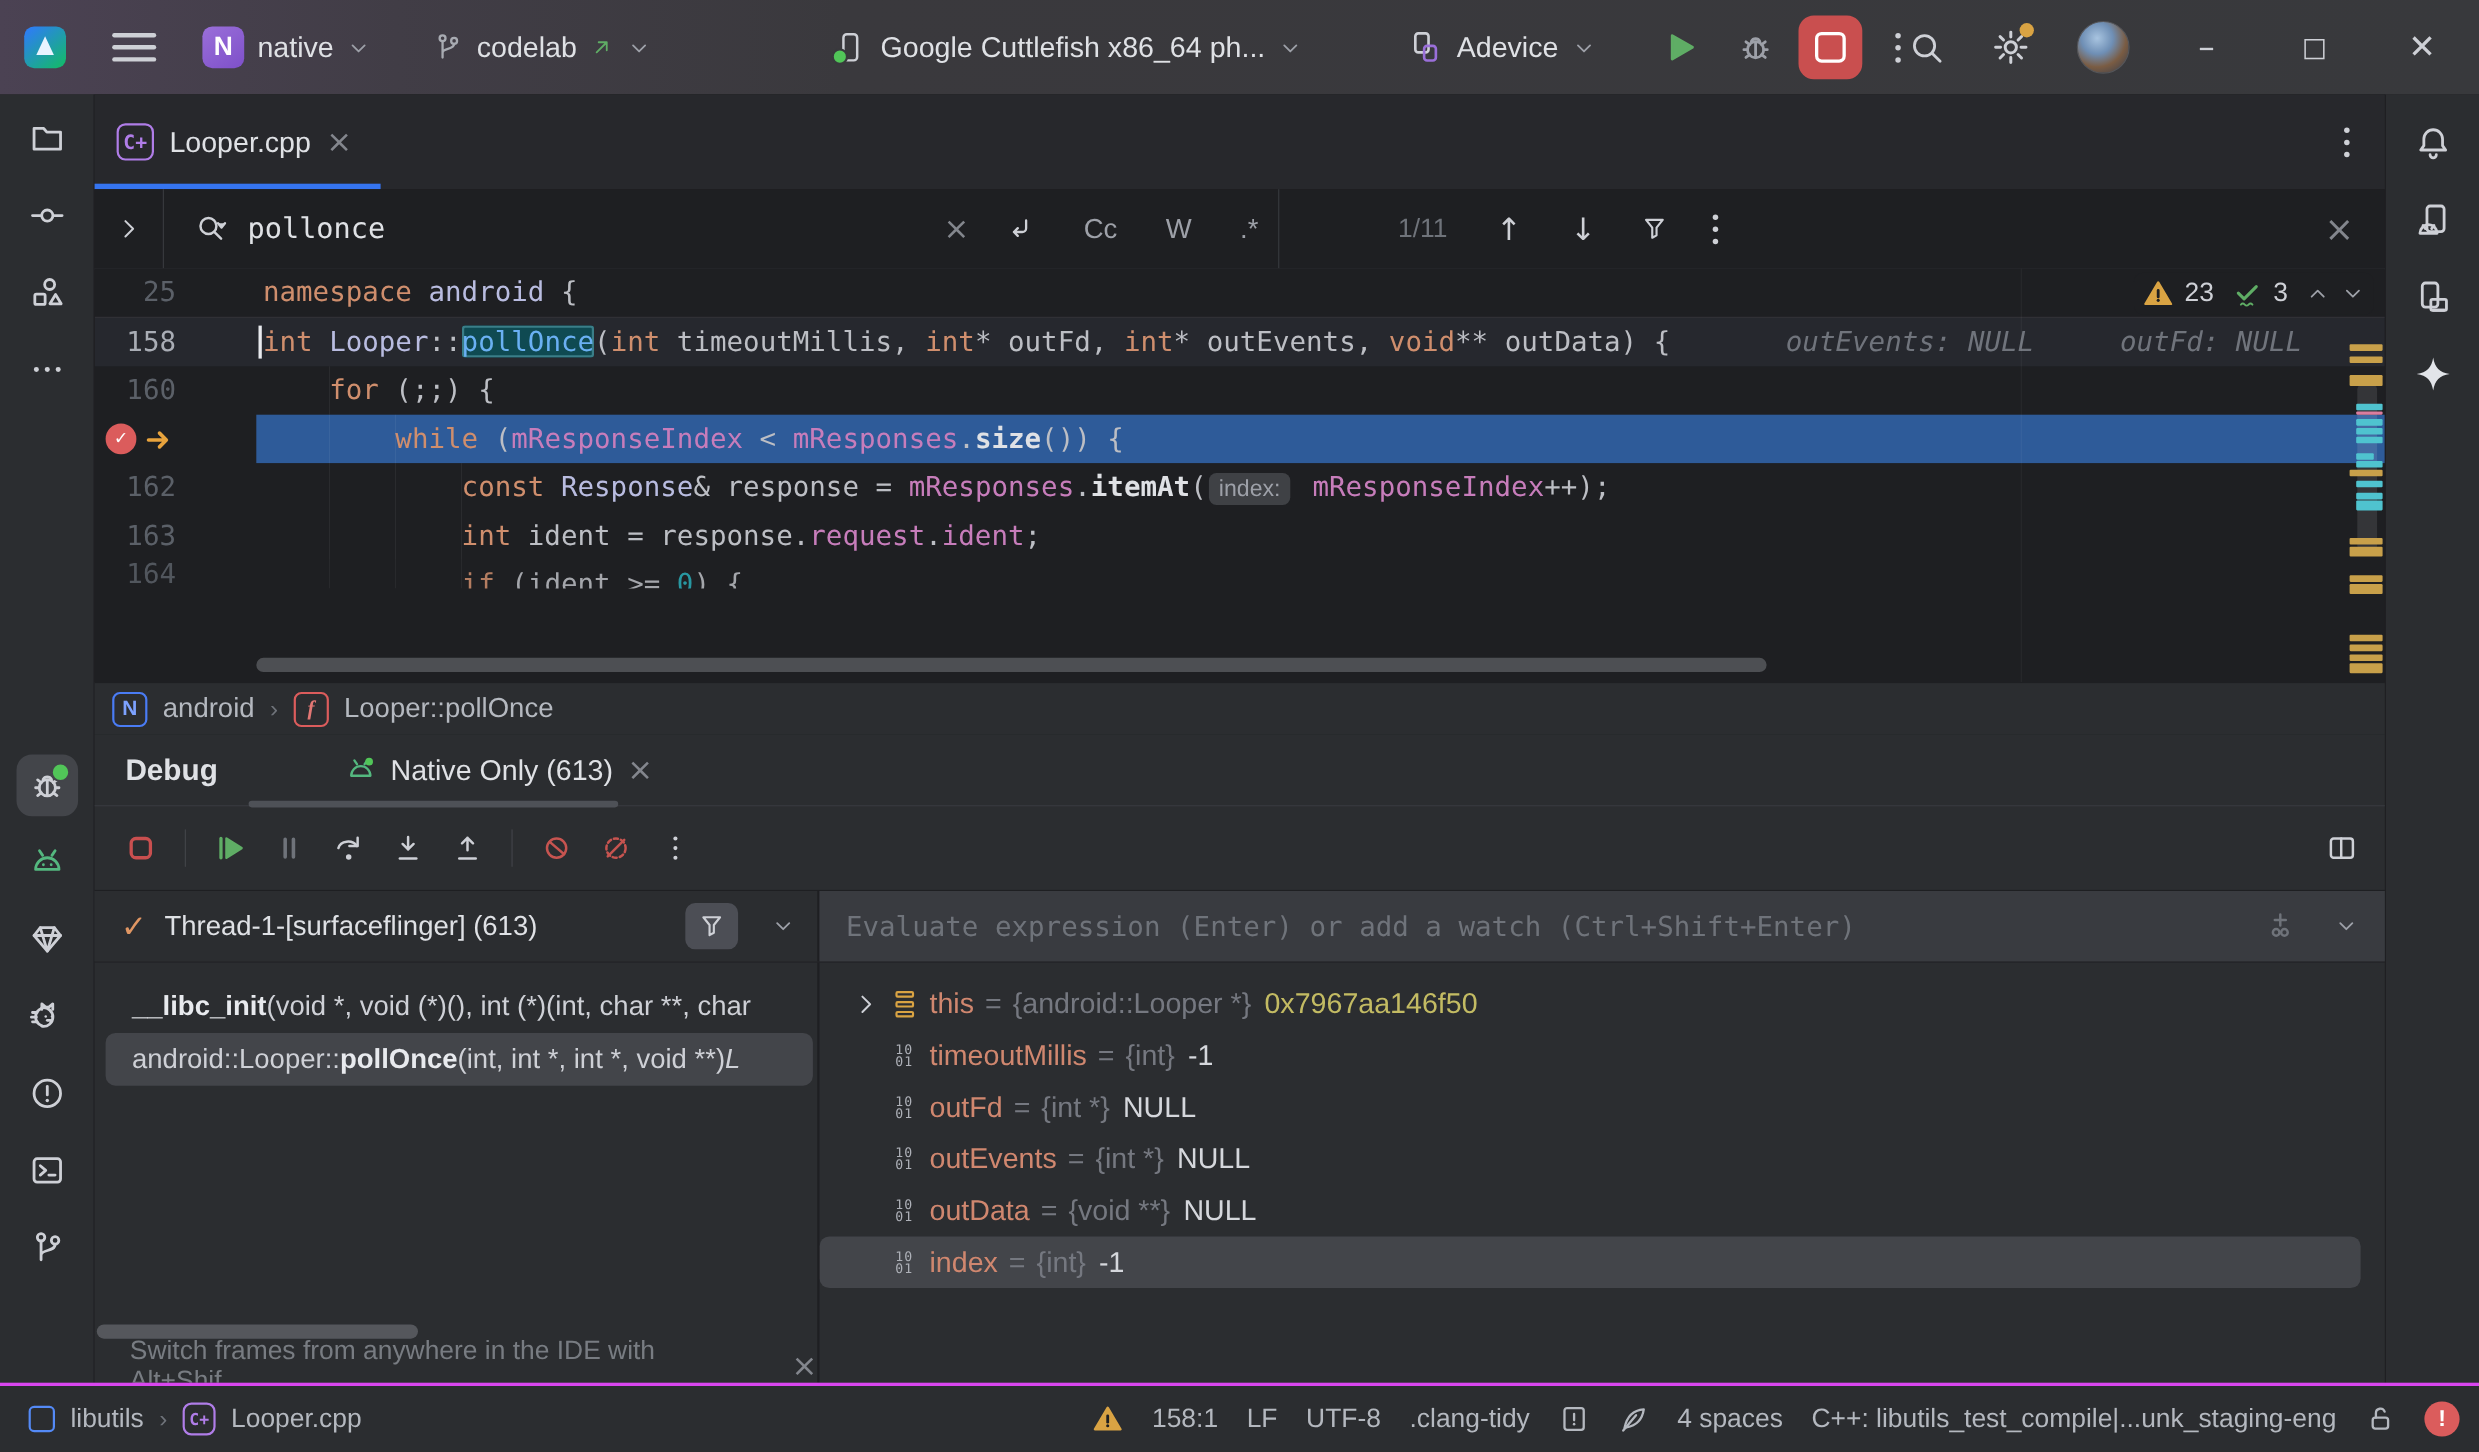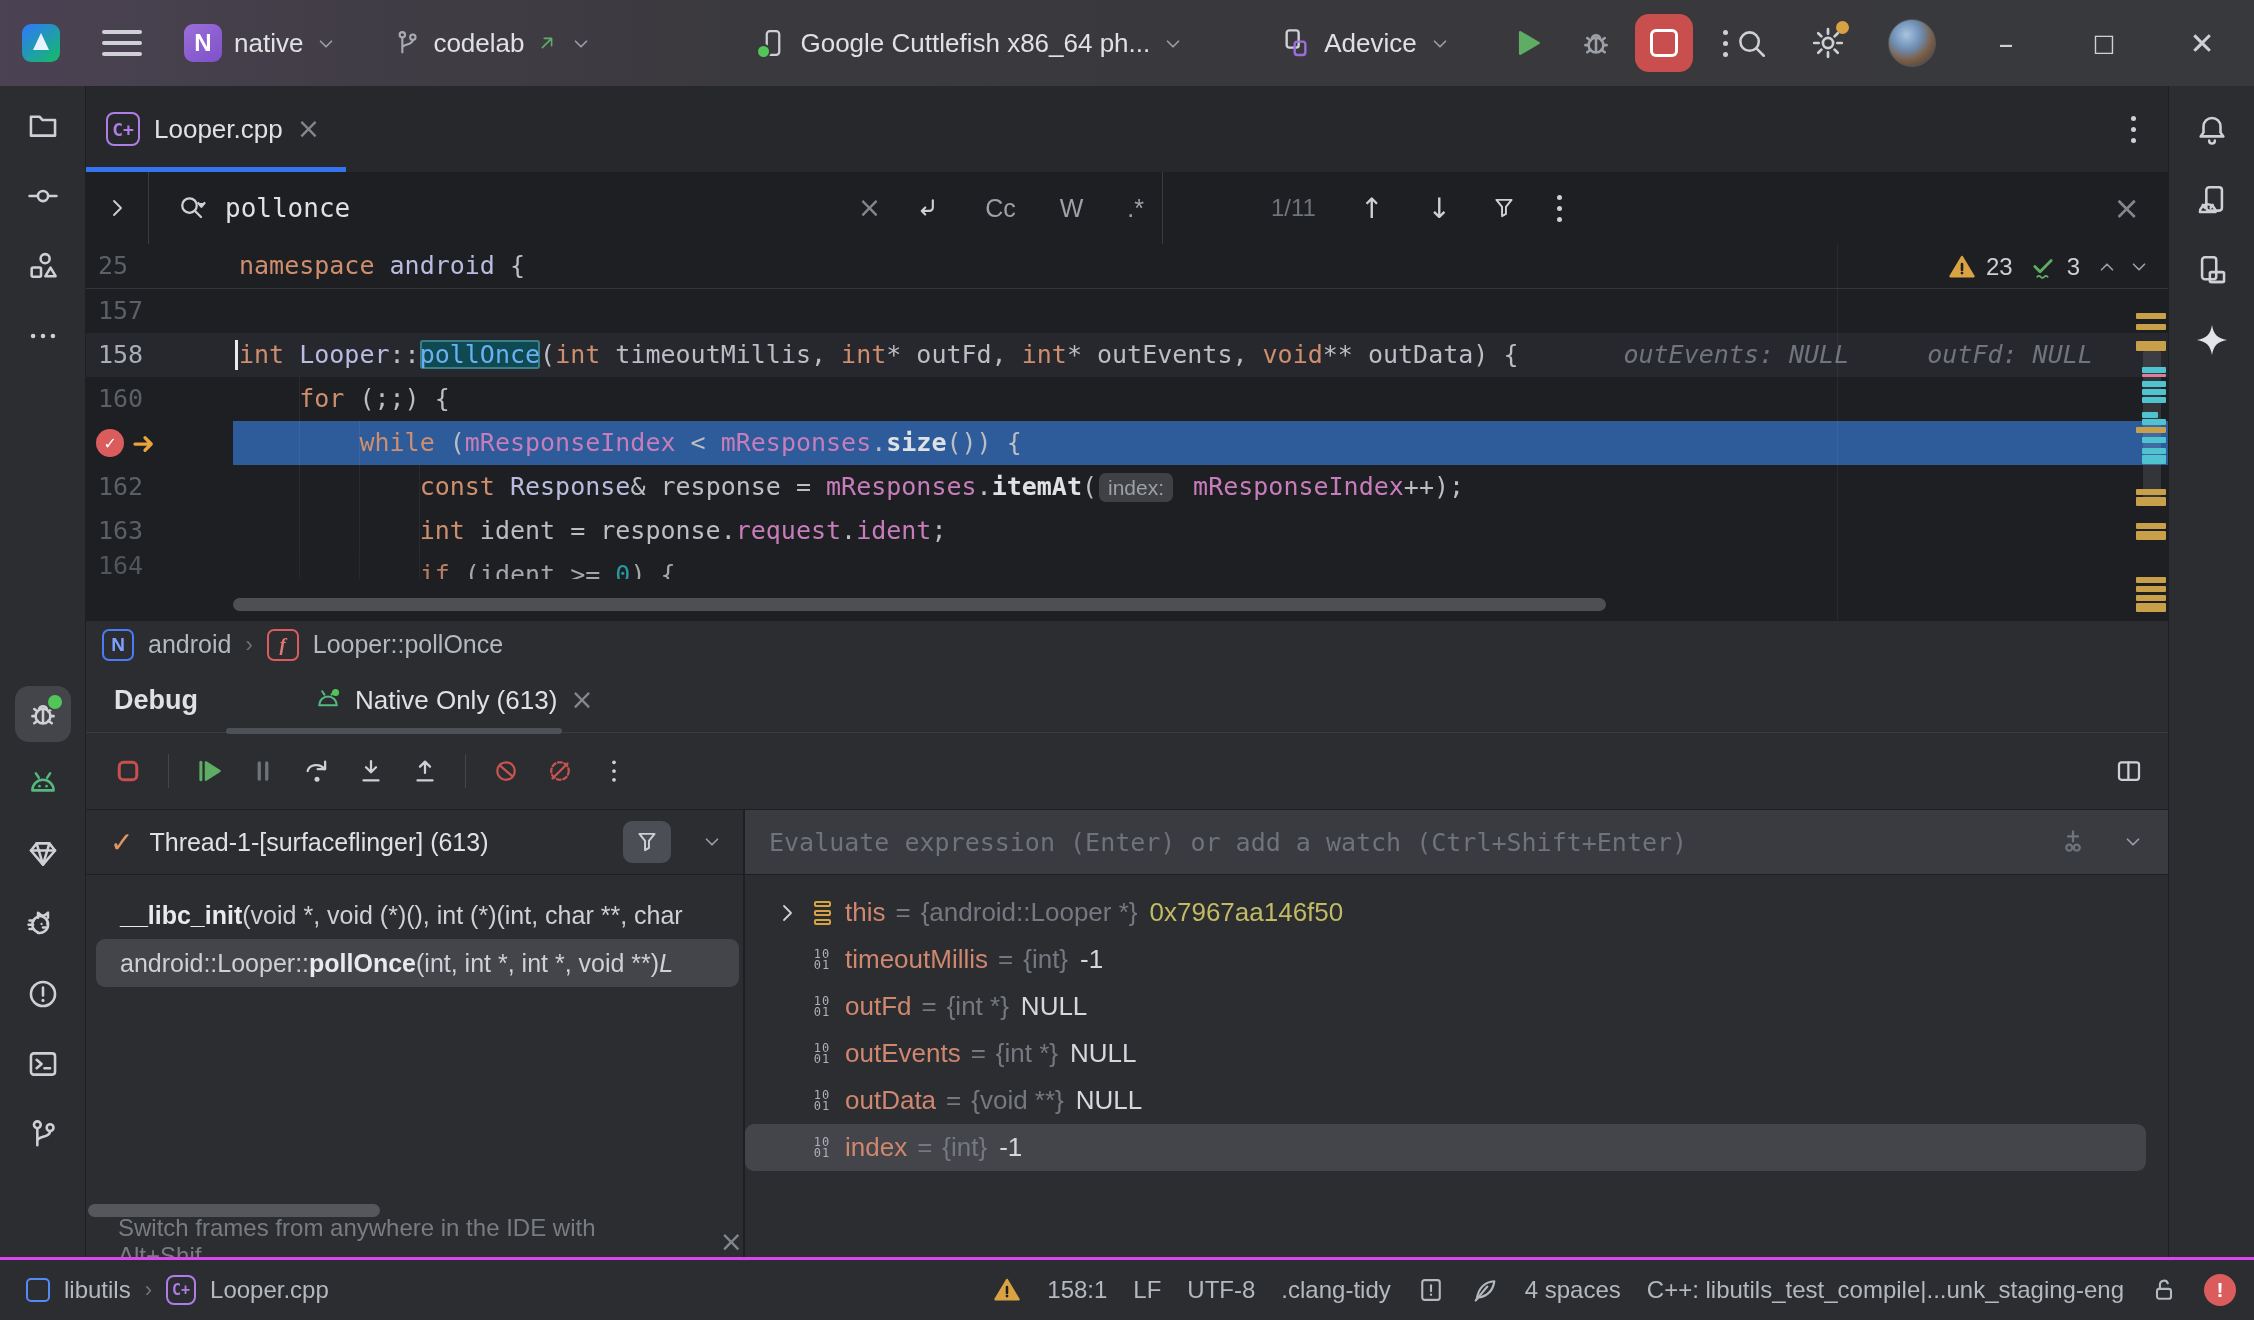--- a/index.html
+++ b/index.html
@@ -58,21 +58,21 @@
   .sr-arrow{color:#ced0d6;font-size:28px;margin-left:44px;cursor:pointer;font-family:"DejaVu Sans",sans-serif;}
   .sr-close{margin-left:auto;margin-right:28px;}
 
   
   .codewrap{position:absolute;left:0;top:158px;width:100%;height:376px;background:#1e1f22;overflow:hidden;}
   .crow{position:relative;display:flex;height:44px;line-height:44px;font-family:"DejaVu Sans Mono",monospace;font-size:25px;white-space:pre;}
   .crow.sticky{border-bottom:1px solid #33353a;}
   .crow.cur{background:#26282e;}
   .crow.clipped{height:26px;line-height:44px;overflow:hidden;opacity:.85;}
   .gut{flex:0 0 147px;display:flex;align-items:center;position:relative;}
-  .gnum{width:62px;margin-left:12px;text-align:left;color:#5b6068;font-size:25px;}
+  .gnum{width:62px;margin-left:12px;text-align:right;color:#5b6068;font-size:25px;}
   .cur .gnum{color:#a9adb5;}
   .cline{flex:1;position:relative;padding-left:6px;}
   .crow.exec .cline{background:#2e5b99;}
   .tk-k{color:#cf8e6d;}.tk-n{color:#b9bce0;}.tk-f{color:#c77dbb;}.tk-d{color:#bcbec4;}
   .tk-m{color:#dfe1e5;font-weight:600;}.tk-u{color:#2aacb8;}
   .tk-hl{color:#6ab0f3;background:#0f4a52;box-shadow:0 0 0 2px #3a7e88 inset;border-radius:3px;}
   .tk-b{background:#3f4145;color:#9da0a8;border-radius:7px;padding:3px 9px;font-family:"Liberation Sans",sans-serif;font-size:21px;margin:0 5px 0 2px;}
   .hint{color:#70747c;font-style:italic;}
   .guide{position:absolute;top:0;bottom:0;width:1px;background:rgba(255,255,255,0.055);}
   .caret{position:absolute;left:2px;top:7px;width:2.5px;height:30px;background:#e8eaee;}
@@ -482,21 +482,20 @@
             </svg>
           </span>
         <span class="ic">
             <svg width="22" height="22" viewBox="0 0 24 24" fill="none" stroke="#9da0a8" stroke-width="1.8" stroke-linecap="round" stroke-linejoin="round">
               <path d="M6 9l6 6 6-6"></path>
             </svg>
           </span>
       </div>
       <div id="code-lines">
           <div class="crow sticky"><div class="gut"><span class="gnum">25</span></div><div class="cline"><span class="tk-k">namespace</span><span class="tk-d"> </span><span class="tk-n">android</span><span class="tk-d"> {</span></div></div>
-          <div class="crow"><div class="gut"><span class="gnum">157</span></div><div class="cline"></div></div>
           <div class="crow cur"><div class="gut"><span class="gnum">158</span></div><div class="cline"><span class="tk-k">int</span><span class="tk-d"> </span><span class="tk-n">Looper</span><span class="tk-d">::</span><span class="tk-hl">pollOnce</span><span class="tk-d">(</span><span class="tk-k">int</span><span class="tk-d"> timeoutMillis, </span><span class="tk-k">int</span><span class="tk-d">* outFd, </span><span class="tk-k">int</span><span class="tk-d">* outEvents, </span><span class="tk-k">void</span><span class="tk-d">** outData) {</span><span class="hint" style="margin-left: 105px;">outEvents: NULL</span><span class="hint" style="margin-left: 78px;">outFd: NULL</span><span class="caret"></span></div></div>
           <div class="crow"><div class="gut"><span class="gnum">160</span></div><div class="cline"><span class="guide" style="left: 66px;"></span><span class="tk-d">    </span><span class="tk-k">for</span><span class="tk-d"> (;;) {</span></div></div>
           <div class="crow exec"><div class="gut"><span class="bpdot">✓</span><span class="bparrow ic"><svg width="30" height="30" viewBox="0 0 24 24" fill="none" stroke="#ced0d6" stroke-width="1.8" stroke-linecap="round" stroke-linejoin="round">
                   <path d="M4 12h12M12 7l5 5-5 5" stroke="#e8a33d" stroke-width="2.6"></path>
                 </svg></span></div><div class="cline"><span class="guide" style="left: 66px;"></span><span class="guide" style="left: 126px;"></span><span class="tk-d">        </span><span class="tk-k">while</span><span class="tk-d"> (</span><span class="tk-f">mResponseIndex</span><span class="tk-d"> &lt; </span><span class="tk-f">mResponses</span><span class="tk-d">.</span><span class="tk-m">size</span><span class="tk-d">()) {</span></div></div>
           <div class="crow"><div class="gut"><span class="gnum">162</span></div><div class="cline"><span class="guide" style="left: 66px;"></span><span class="guide" style="left: 126px;"></span><span class="guide" style="left: 186px;"></span><span class="tk-d">            </span><span class="tk-k">const</span><span class="tk-d"> </span><span class="tk-n">Response</span><span class="tk-d">&amp; response = </span><span class="tk-f">mResponses</span><span class="tk-d">.</span><span class="tk-m">itemAt</span><span class="tk-d">(</span><span class="tk-b">index:</span><span class="tk-d"> </span><span class="tk-f">mResponseIndex</span><span class="tk-d">++);</span></div></div>
           <div class="crow"><div class="gut"><span class="gnum">163</span></div><div class="cline"><span class="guide" style="left: 66px;"></span><span class="guide" style="left: 126px;"></span><span class="guide" style="left: 186px;"></span><span class="tk-d">            </span><span class="tk-k">int</span><span class="tk-d"> ident = response.</span><span class="tk-f">request</span><span class="tk-d">.</span><span class="tk-f">ident</span><span class="tk-d">;</span></div></div>
           <div class="crow clipped"><div class="gut"><span class="gnum">164</span></div><div class="cline"><span class="guide" style="left: 66px;"></span><span class="guide" style="left: 126px;"></span><span class="guide" style="left: 186px;"></span><span class="tk-d">            </span><span class="tk-k">if</span><span class="tk-d"> (ident &gt;= </span><span class="tk-u">0</span><span class="tk-d">) {</span></div></div>
         </div>
       <div class="hscroll"></div>

